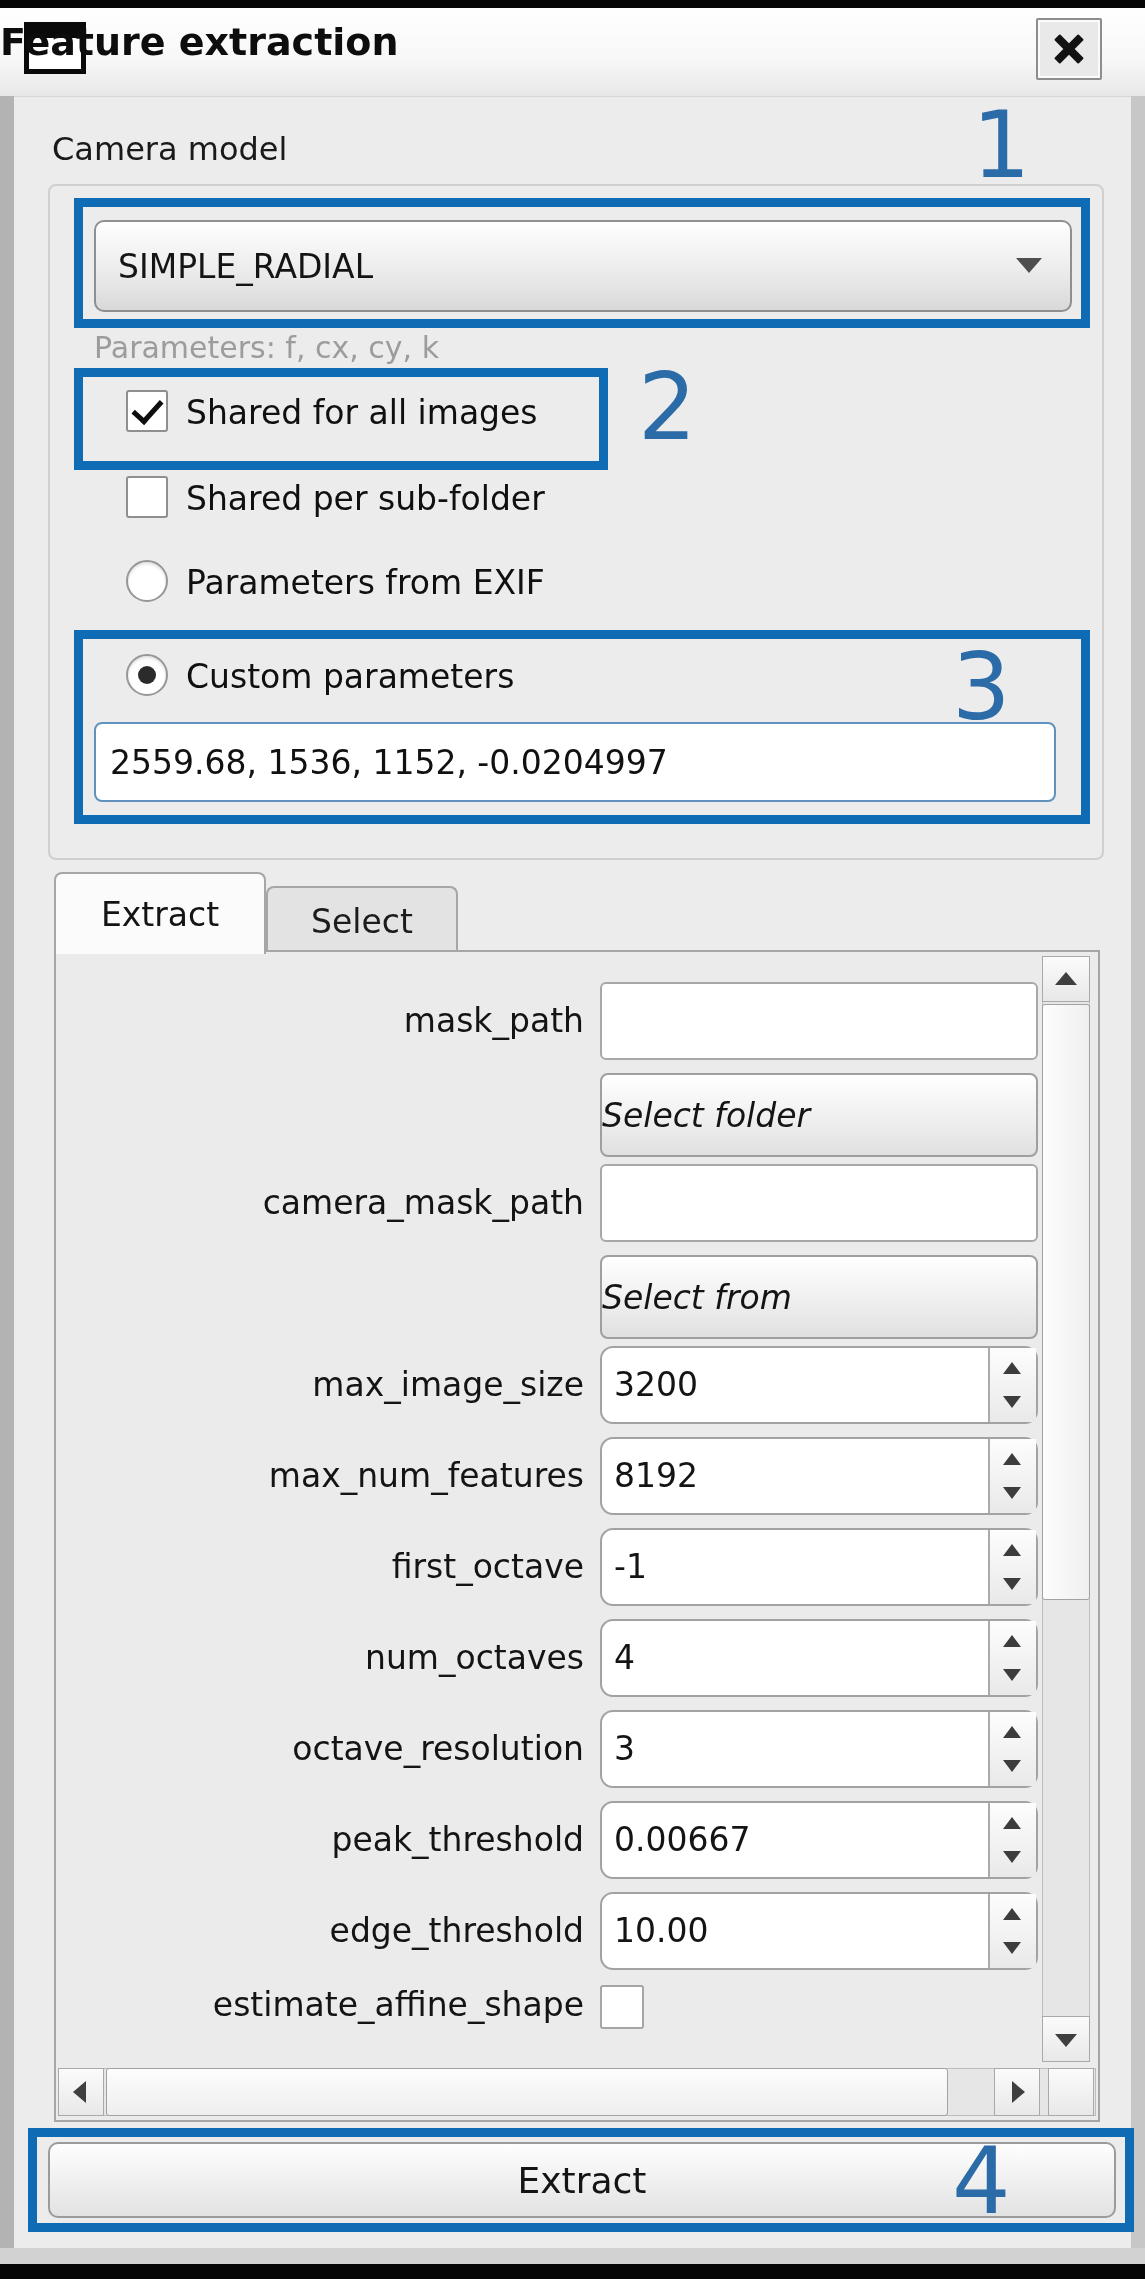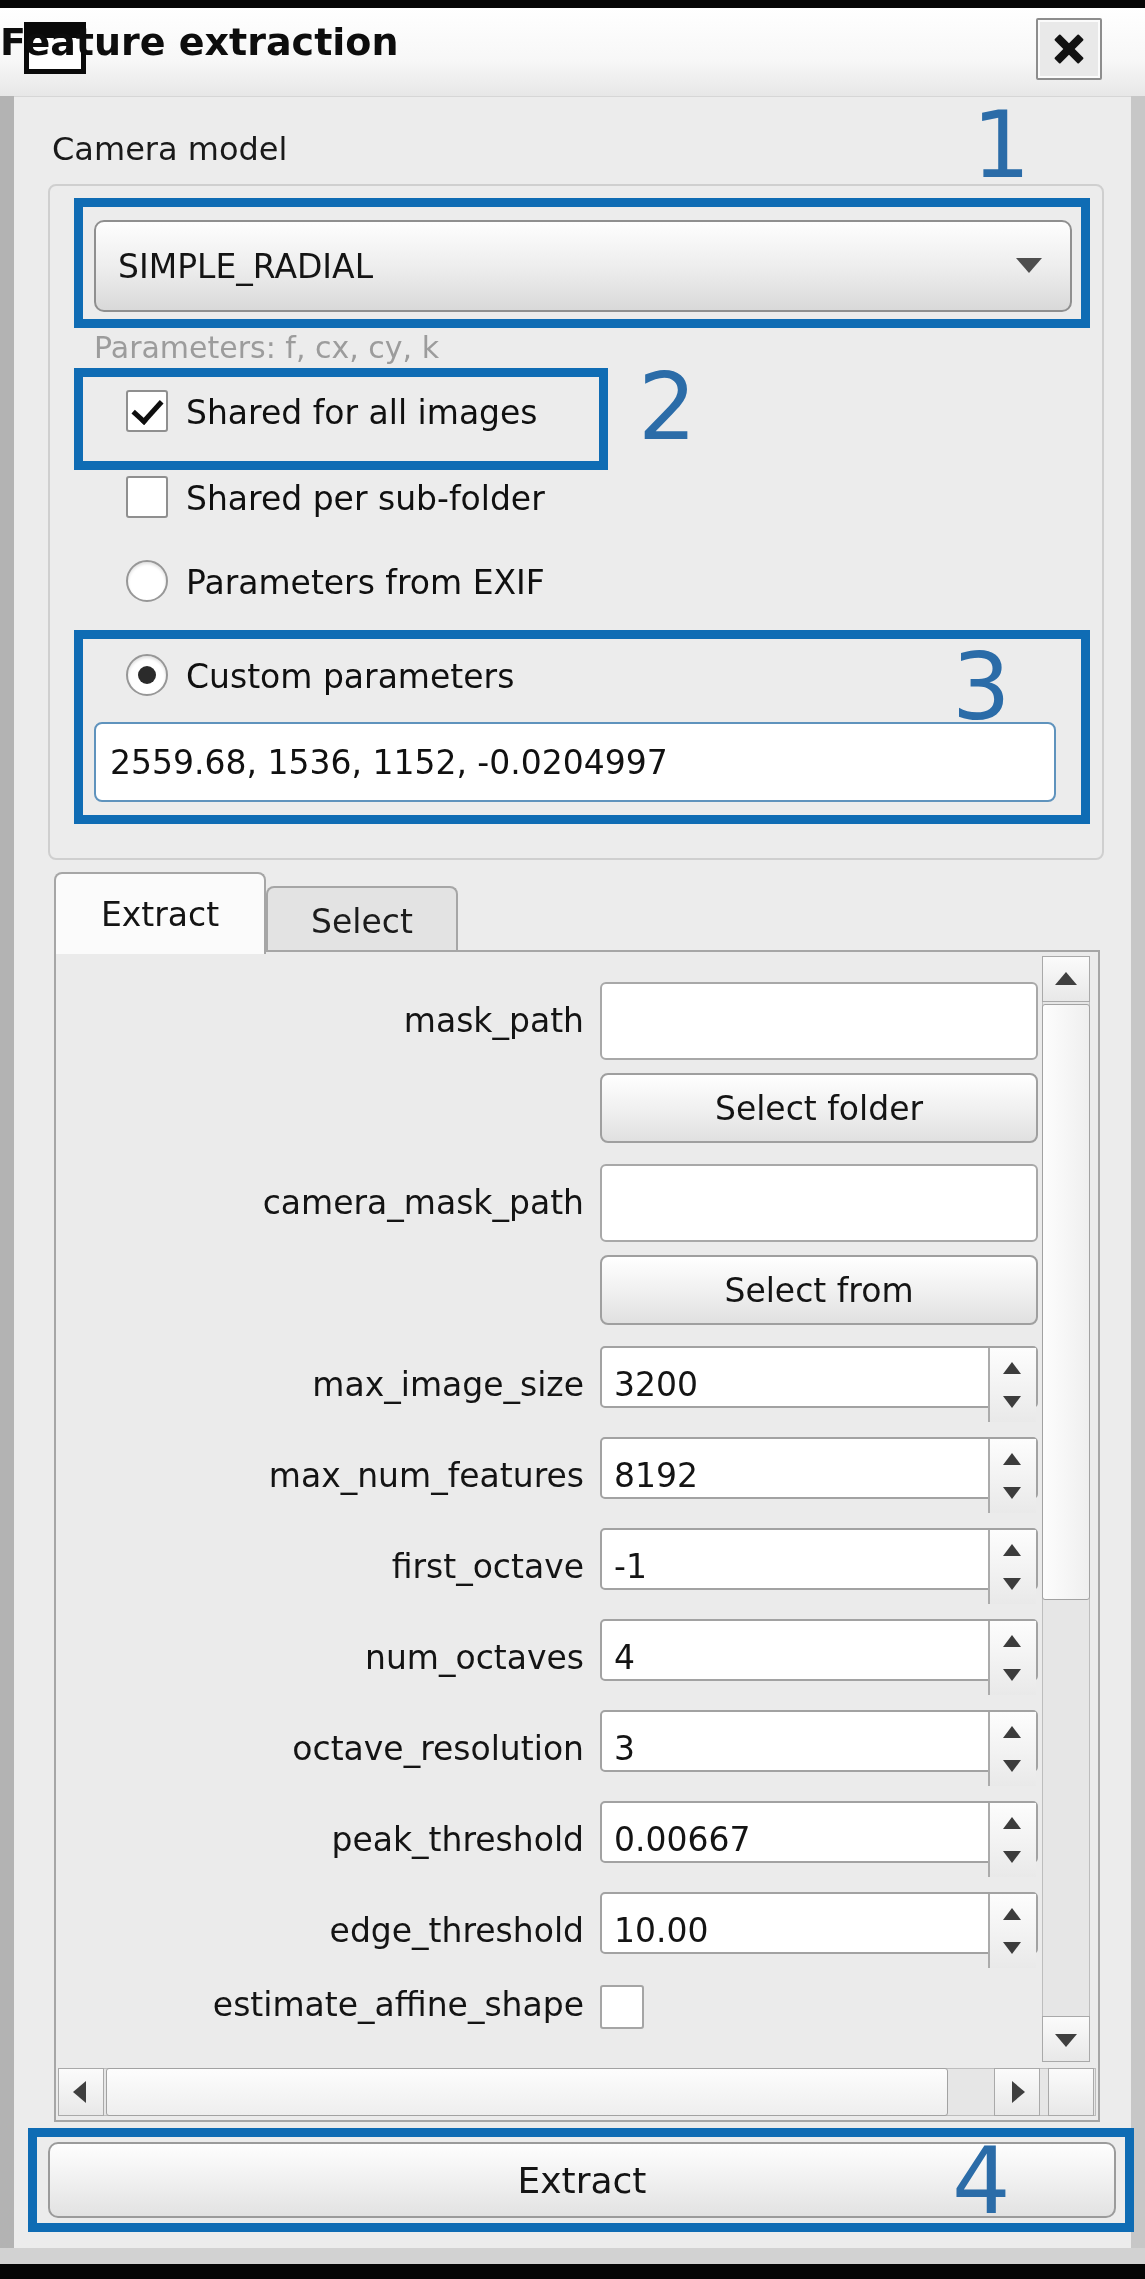--- a/index.html
+++ b/index.html
@@ -57,24 +57,24 @@
   .tab{border:2px solid #a6a6a6;border-bottom:none;border-radius:8px 8px 0 0;
     display:flex;align-items:center;justify-content:center;font-size:33px;}
   .tab-extract{left:54px;top:872px;width:208px;height:80px;background:#fbfbfb;z-index:3;}
   .tab-import{left:266px;top:886px;width:188px;height:66px;background:#e3e3e3;z-index:1;color:#1c1c1c;}
   .tabpane{left:54px;top:950px;width:1046px;height:1172px;border:2px solid #a6a6a6;background:#ebebeb;z-index:2;box-sizing:border-box;}
 
   
   .flabel{width:524px;left:60px;text-align:right;font-size:33px;height:78px;line-height:78px;white-space:nowrap;z-index:4;}
   .ftext{left:600px;width:438px;height:78px;background:#ffffff;border:2px solid #a8a8a8;border-radius:6px;
     box-sizing:border-box;font-size:33px;padding:0 10px;font-family:inherit;z-index:4;color:#111;}
-  .fbtn{left:600px;width:438px;height:70px;border:2px solid #9f9f9f;border-radius:8px;
-    background:linear-gradient(#ffffff,#efefef 55%,#e0e0e0);display:flex;align-items:center;justify-content:center;
-    font-size:33px;box-sizing:border-box;z-index:4;}
-  .spin{left:600px;width:438px;height:62px;background:#ffffff;border:2px solid #a2a2a2;border-radius:5px;
+  .fbtn{left:600px;width:438px;height:84px;border:2px solid #9f9f9f;border-radius:8px;
+    background:linear-gradient(#ffffff,#efefef 55%,#e0e0e0);display:flex;align-items:center;
+    font-size:33px;box-sizing:border-box;z-index:4;font-style:italic;}
+  .spin{left:600px;width:438px;height:78px;background:#ffffff;border:2px solid #a2a2a2;border-radius:13px;
     box-sizing:border-box;z-index:4;}
   .spin .sval{position:absolute;left:12px;top:0;height:74px;line-height:74px;font-size:33px;}
   .spincol{position:absolute;right:0;top:0;width:46px;height:74px;border-left:2px solid #ababab;
     background:linear-gradient(#fdfdfd,#e9e9e9);}
   .sp-up{position:absolute;left:13px;top:14px;width:0;height:0;
     border-left:9px solid transparent;border-right:9px solid transparent;border-bottom:12px solid #3c3c3c;}
   .sp-dn{position:absolute;left:13px;bottom:14px;width:0;height:0;
     border-left:9px solid transparent;border-right:9px solid transparent;border-top:12px solid #3c3c3c;}
   .fcheck{left:600px;width:44px;height:44px;background:#ffffff;border:2px solid #a5a5a5;border-radius:3px;box-sizing:border-box;z-index:4;}
 

